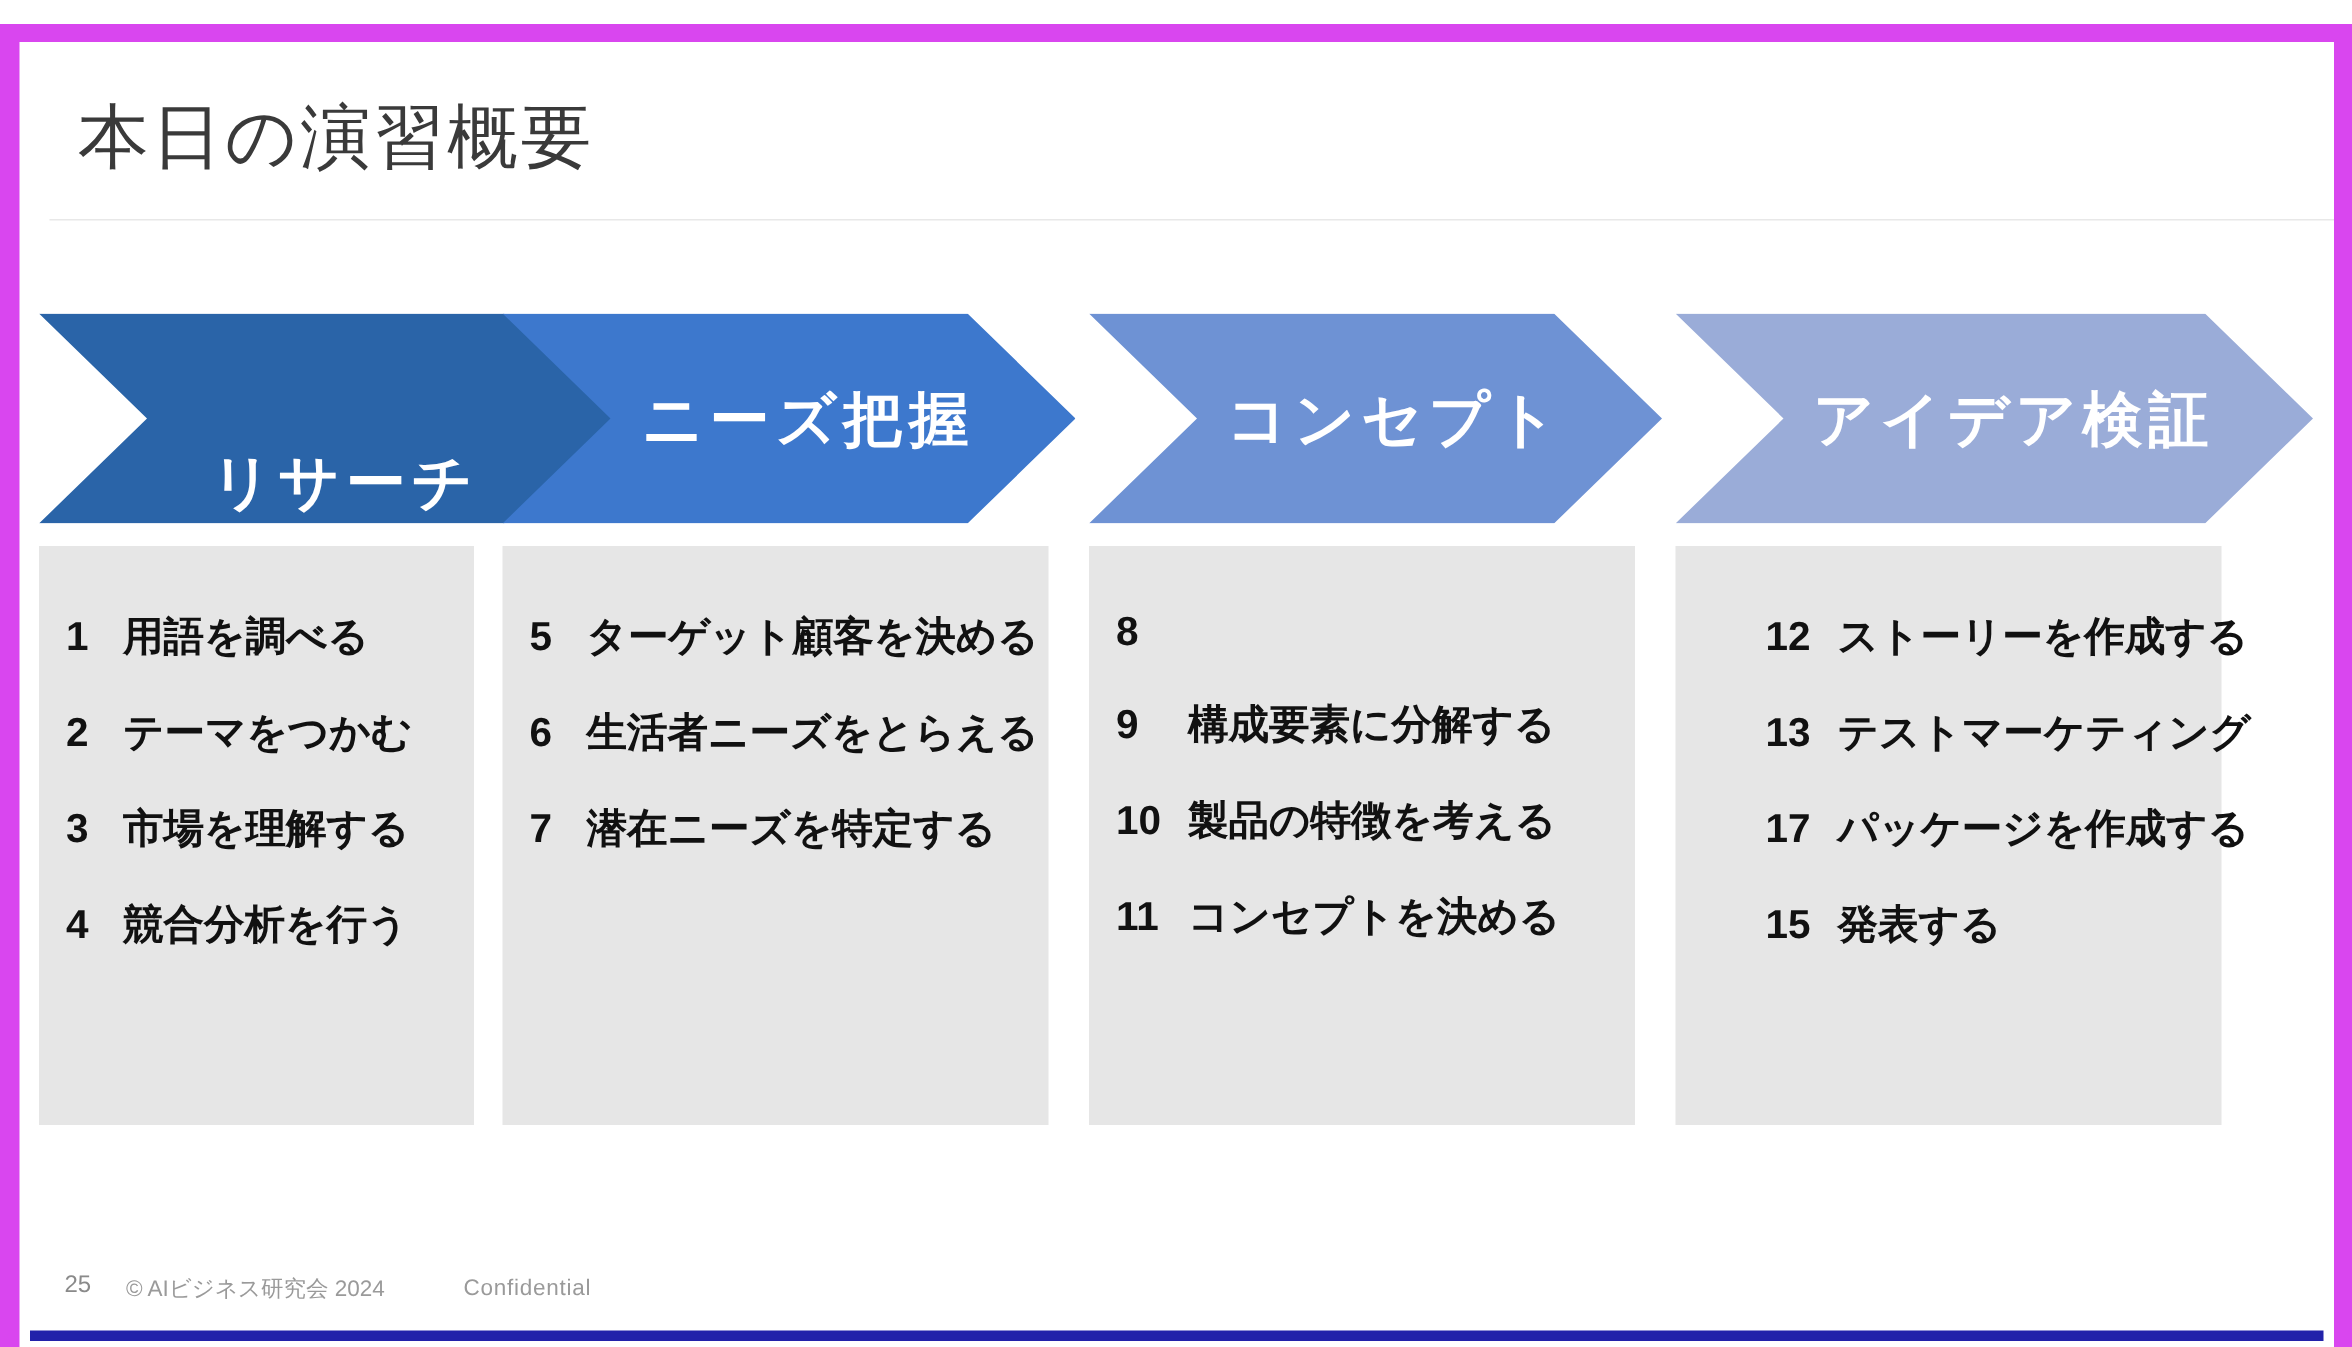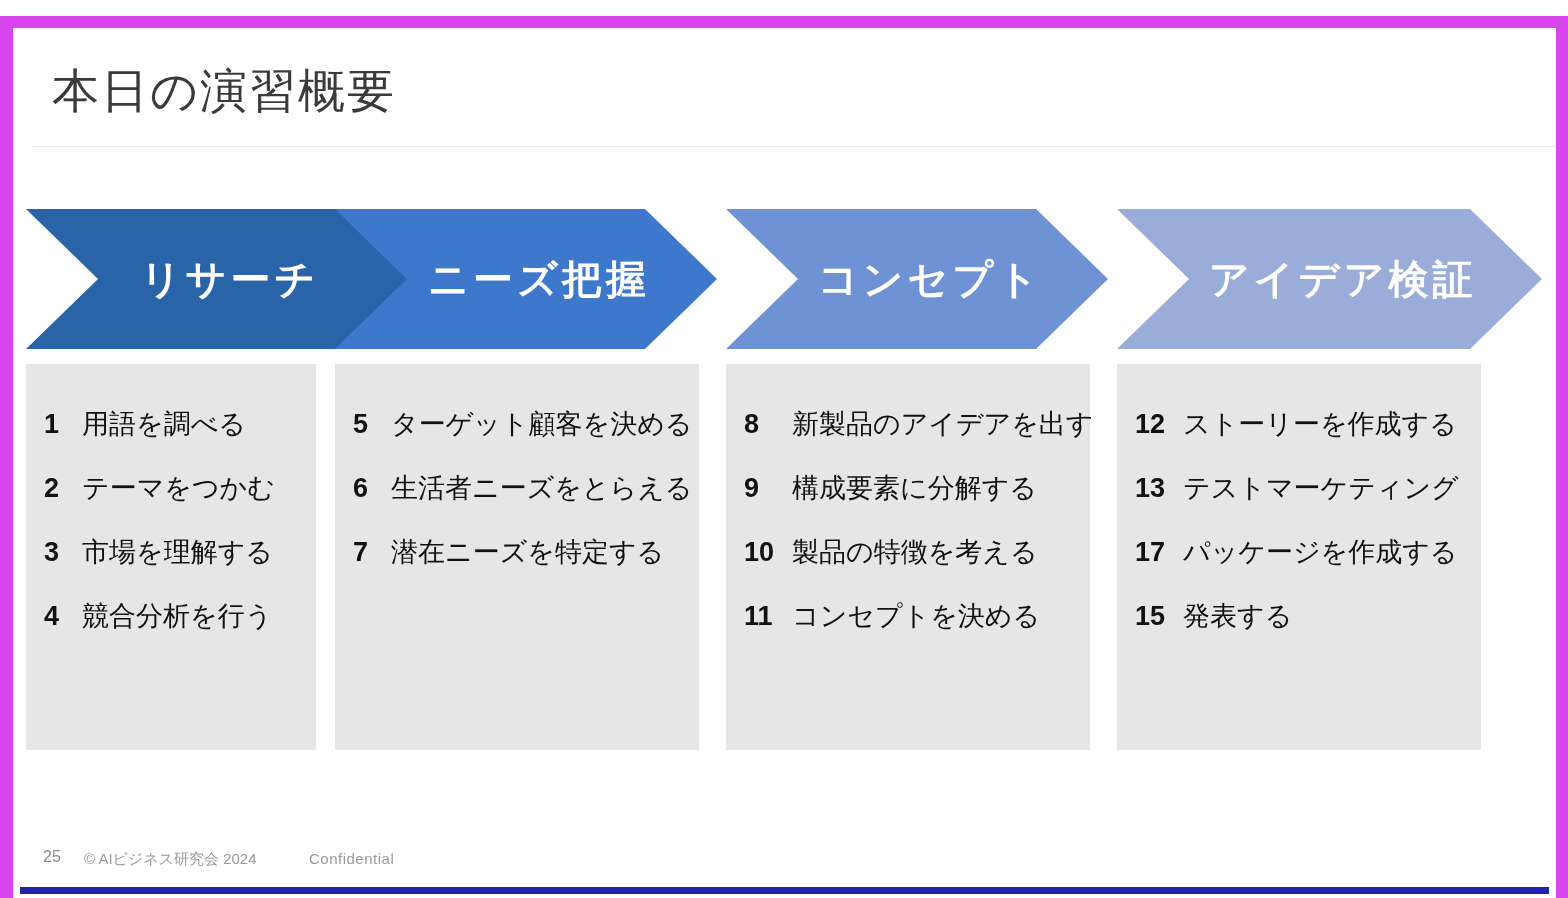--- a/index.html
+++ b/index.html
@@ -115,39 +115,39 @@
     position: absolute;
     top: 0;
     height: 386px;
     background: #e6e6e6;
     box-sizing: border-box;
     padding: 42px 0 0 0;
   }
   .box-0 { left: 13px;   width: 290px; }
   .box-1 { left: 322px;  width: 364px; }
   .box-2 { left: 713px;  width: 364px; }
-  .box-3 { left: 1104px; width: 364px; }
+  .box-3 { left: 1104px; width: 364px; padding-left: 42px; }
 
   .task-row {
     display: flex;
     align-items: baseline;
     margin-bottom: 28px;
     padding-left: 18px;
     white-space: nowrap;
   }
   .task-num {
     font-size: 27px;
     font-weight: 600;
     color: #111111;
     min-width: 32px;
   }
   .box-3 .task-num, .box-2 .task-num { min-width: 42px; }
   .task-text {
     font-size: 27px;
-    font-weight: 400;
+    font-weight: 700;
     color: #111111;
     margin-left: 6px;
   }
 
   
   .footer {
     position: absolute;
     left: 0;
     bottom: 30px;
     width: 1328px;
@@ -185,21 +185,21 @@
 <body>
 
 <div class="slide-frame" style="background: #d946ef; margin-top: 16px;">
   <div class="slide-canvas">
 
     <div class="slide-title">本日の演習概要</div>
 
     <div class="title-divider"></div>
 
     <div class="chevron-band">
-      <div class="chevron chev-0" style="background: rgb(42, 100, 168);">
+      <div class="chevron chev-0" style="background: rgb(42, 100, 168); align-items: flex-end;">
         <span class="chevron-label">リサーチ</span>
       </div>
       <div class="chevron chev-2" style="background: rgb(110, 146, 212);">
         <span class="chevron-label">コンセプト</span>
       </div>
       <div class="chevron chev-1" style="background: rgb(61, 120, 205);">
         <span class="chevron-label">ニーズ把握</span>
       </div>
       <div class="chevron chev-3" style="background: rgb(154, 172, 216);">
         <span class="chevron-label">アイデア検証</span>
@@ -238,21 +238,20 @@
         </div>
         <div class="task-row">
           <span class="task-num">7</span>
           <span class="task-text">潜在ニーズを特定する</span>
         </div>
       </div>
 
       <div class="content-box box-2" style="background: rgb(230, 230, 230);">
         <div class="task-row">
           <span class="task-num">8</span>
-          <span class="task-text">新製品のアイデアを出す</span>
         </div>
         <div class="task-row">
           <span class="task-num">9</span>
           <span class="task-text">構成要素に分解する</span>
         </div>
         <div class="task-row">
           <span class="task-num">10</span>
           <span class="task-text">製品の特徴を考える</span>
         </div>
         <div class="task-row">

